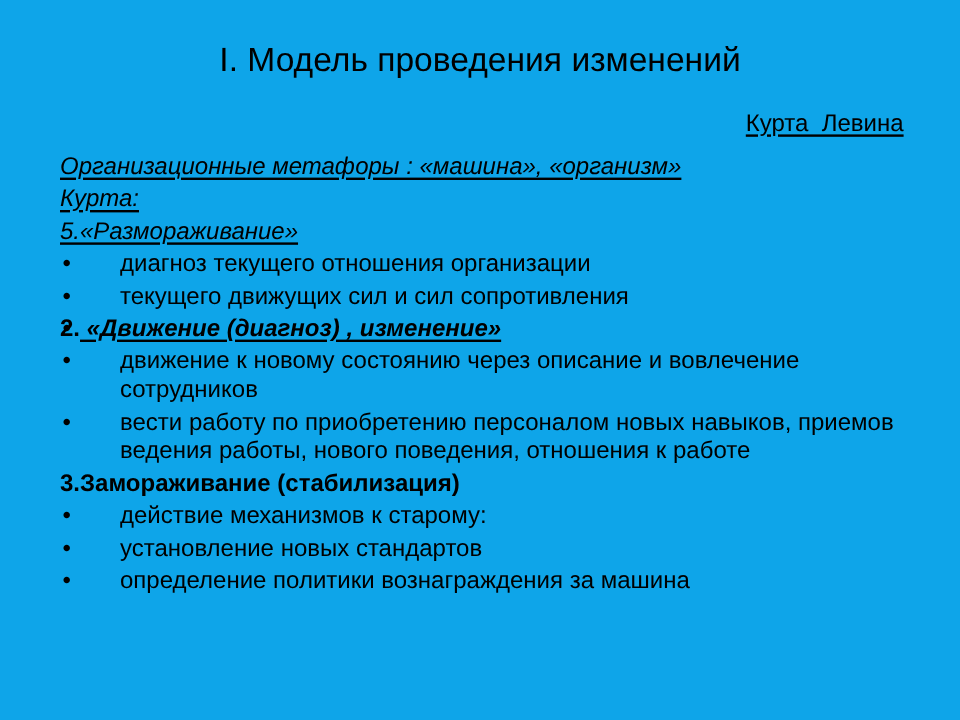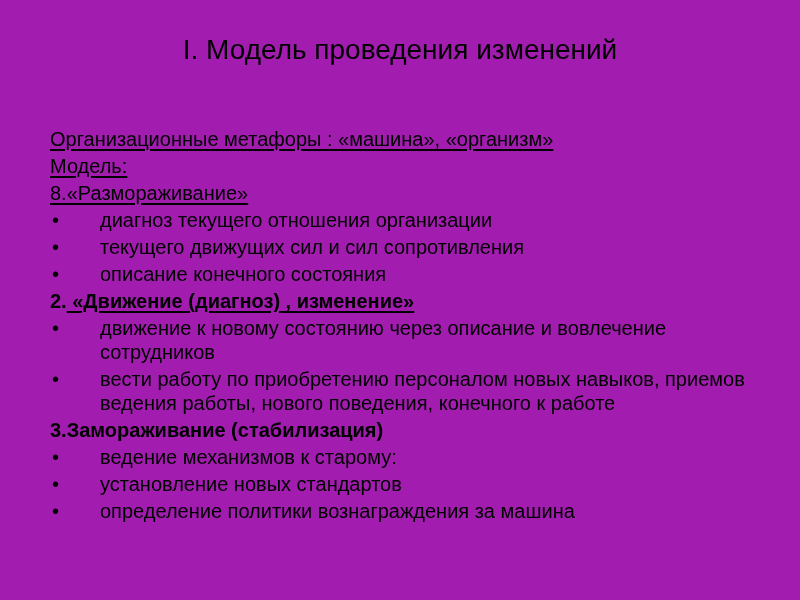--- a/index.html
+++ b/index.html
@@ -4,21 +4,21 @@
 <style>
   html, body {
     margin: 0;
     padding: 0;
     background: #ffffff;
   }
   .slide {
     position: relative;
     width: 800px;
     height: 600px;
-    background: #a21caf;
+    background: #0ea5e9;
     color: #000000;
     font-family: "Liberation Sans", sans-serif;
     overflow: hidden;
   }
   .title {
     position: absolute;
     top: 32px;
     left: 0;
     width: 800px;
     text-align: center;
@@ -49,46 +49,48 @@
     line-height: 24px;
     margin-bottom: 3px;
   }
   .bold {
     font-weight: bold;
   }
   .u {
     text-decoration: underline;
     text-decoration-thickness: 2px;
     text-underline-offset: 3px;
+    font-style: italic;
   }
   .bullet {
     position: relative;
     padding-left: 50px;
   }
   .bullet .marker {
     position: absolute;
     left: 2px;
     top: 0;
   }
 </style>
 </head>
 <body>
 
 <div class="slide">
   <div class="title">I. Модель проведения изменений</div>
 
+  <div class="author">Курта  Левина</div>
 
   <div class="body" id="slide-body">
       <div class="line heading"><span class="u">Организационные метафоры : «машина», «организм»</span></div>
-      <div class="line heading"><span class="u">Модель:</span></div>
-      <div class="line heading"><span class="u">8.«Размораживание»</span></div>
+      <div class="line heading"><span class="u">Курта:</span></div>
+      <div class="line heading"><span class="u">5.«Размораживание»</span></div>
       <div class="line bullet"><span class="marker">•</span><span>диагноз текущего отношения организации</span></div>
       <div class="line bullet"><span class="marker">•</span><span>текущего движущих сил и сил сопротивления</span></div>
-      <div class="line bullet"><span class="marker">•</span><span>описание конечного состояния</span></div>
+      <div class="line bullet"><span class="marker">•</span></div>
       <div class="line heading bold"><span>2.</span><span class="u"> «Движение (диагноз) , изменение»</span></div>
       <div class="line bullet"><span class="marker">•</span><span>движение к новому состоянию через описание и вовлечение сотрудников</span></div>
-      <div class="line bullet"><span class="marker">•</span><span>вести работу по приобретению персоналом новых навыков, приемов ведения работы, нового поведения, конечного к работе</span></div>
+      <div class="line bullet"><span class="marker">•</span><span>вести работу по приобретению персоналом новых навыков, приемов ведения работы, нового поведения, отношения к работе</span></div>
       <div class="line heading bold"><span>3.Замораживание (стабилизация)</span></div>
-      <div class="line bullet"><span class="marker">•</span><span>ведение механизмов к старому:</span></div>
+      <div class="line bullet"><span class="marker">•</span><span>действие механизмов к старому:</span></div>
       <div class="line bullet"><span class="marker">•</span><span>установление новых стандартов</span></div>
       <div class="line bullet"><span class="marker">•</span><span>определение политики вознаграждения за машина</span></div>
     </div>
 </div>
 
 </body></html>

